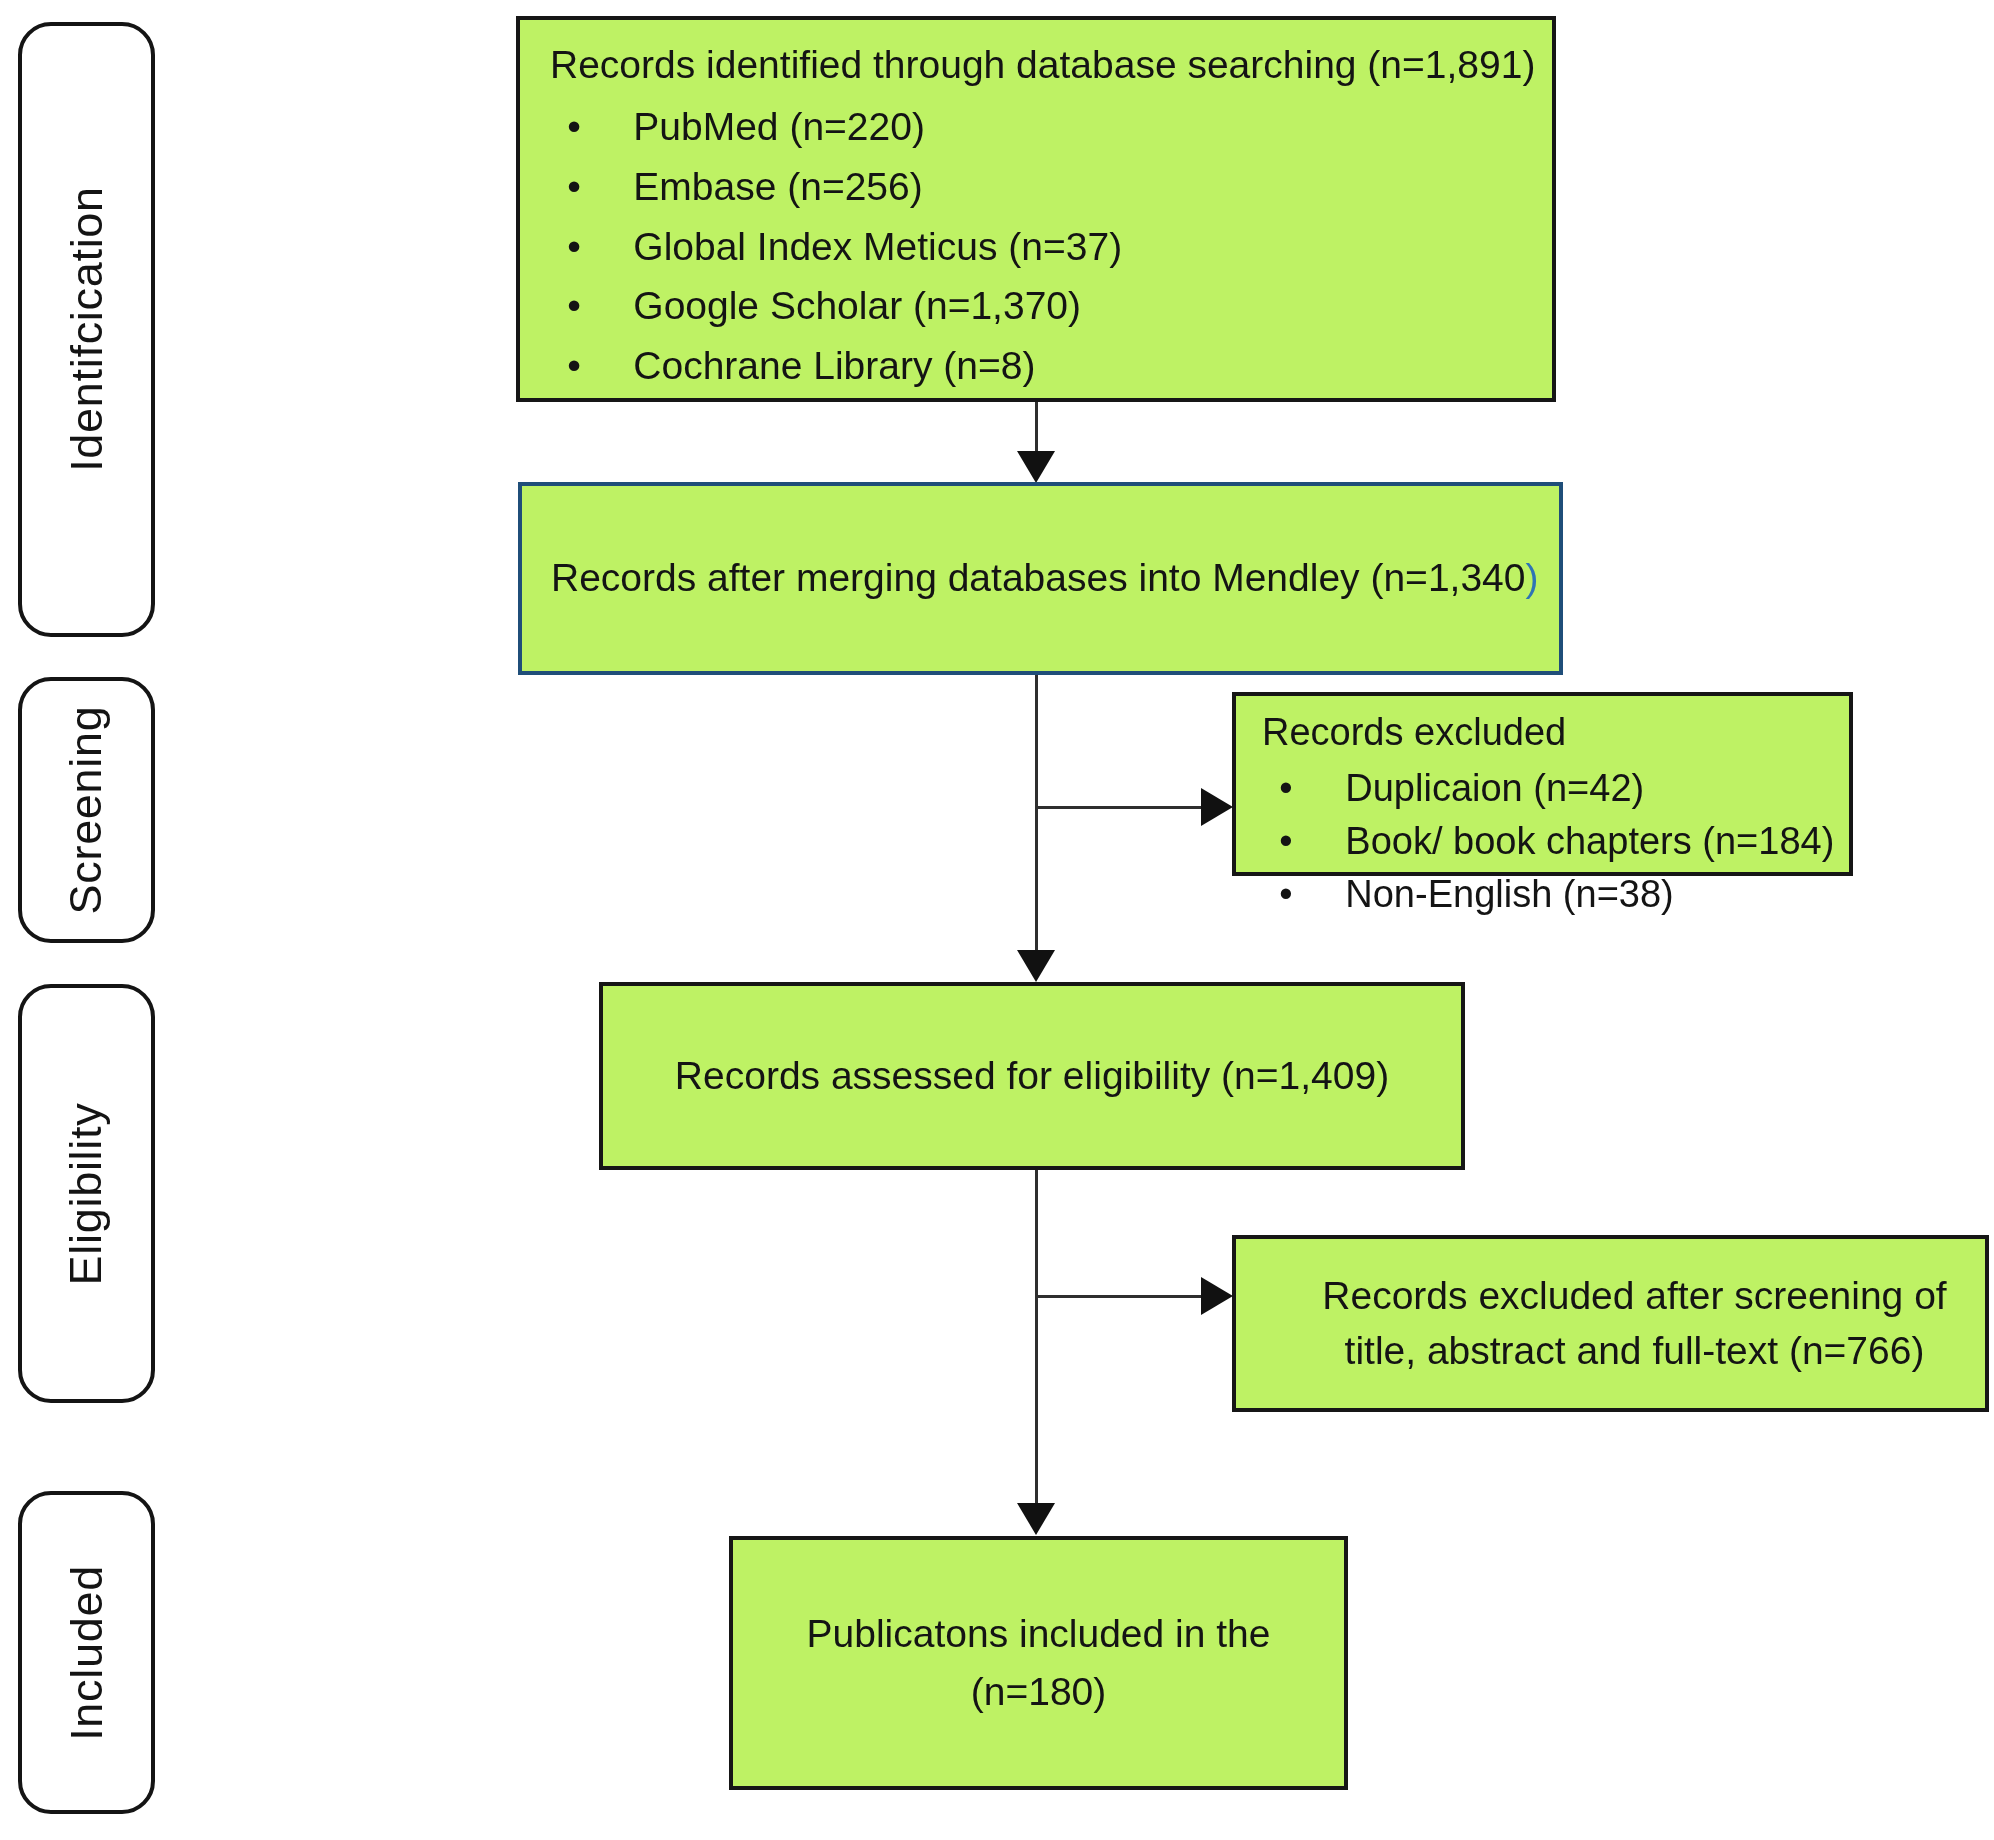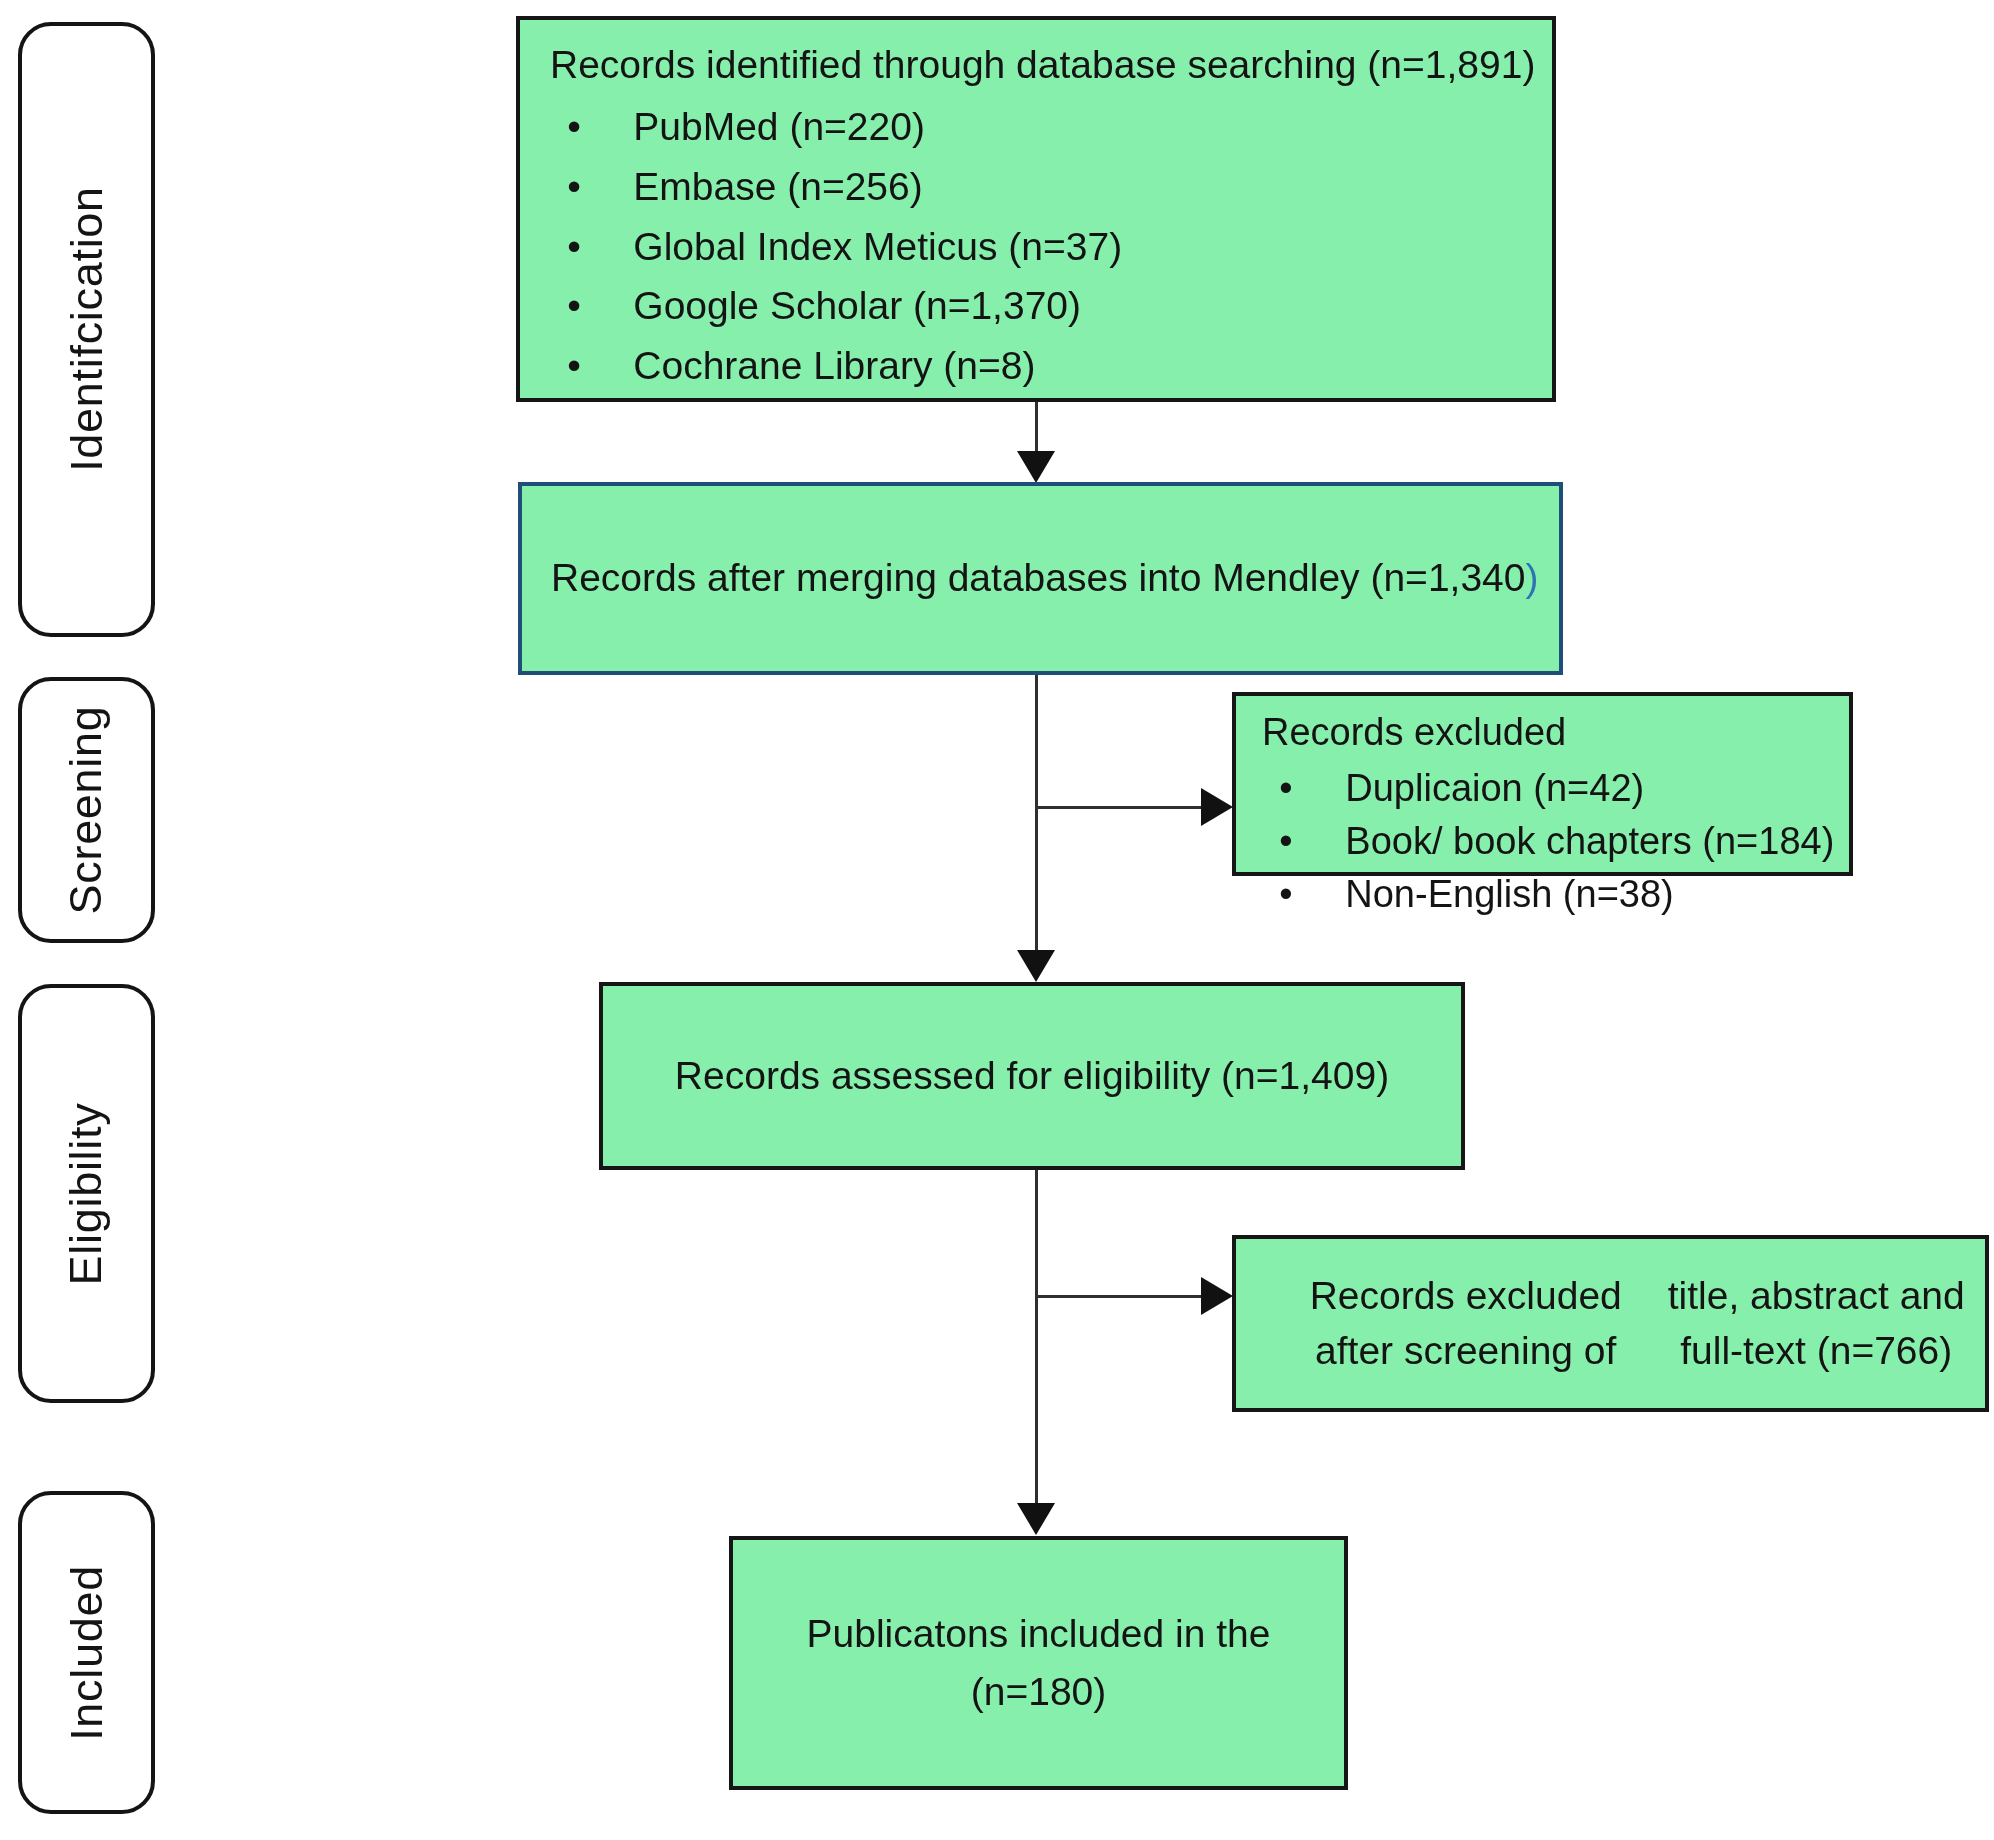--- a/index.html
+++ b/index.html
@@ -33,37 +33,37 @@
     color:#141414;
   }
   #pill-identification{top:21.7px;height:615px;}
   #pill-screening{top:677px;height:266px;}
   #pill-eligibility{top:984px;height:419px;}
   #pill-included{top:1491px;height:323px;}
 
   
   .fbox{
     position:absolute;
-    background:#86efac;
+    background:#bef264;
     border:4.3px solid #161616;
     box-sizing:border-box;
     font-size:39px;
     line-height:1.5;
     color:#141414;
   }
   #box-identified{left:516px;top:16px;width:1040px;height:386px;padding:16px 21.7px 0 30px;}
   #box-merged{
     left:518px;top:482px;width:1045px;height:193px;
     border:4.3px solid #1f4e79;
     display:flex;align-items:center;
     padding-left:29px;
   }
   #box-excluded-screening{left:1232px;top:692px;width:621px;height:184px;padding:10px 14.4px 0 26px;font-size:38px;line-height:1.4;}
   #box-assessed{left:599px;top:982px;width:866px;height:188px;display:flex;align-items:center;justify-content:center;text-align:center;}
-  #box-excluded-eligibility{left:1232px;top:1235px;width:757px;height:177px;display:flex;flex-direction:row;align-items:center;justify-content:center;text-align:center;line-height:1.4;padding-left:48px;}
+  #box-excluded-eligibility{left:1232px;top:1235px;width:757px;height:177px;display:flex;flex-direction:column;align-items:center;justify-content:center;text-align:center;line-height:1.4;padding-left:48px;}
   #box-included{left:729px;top:1536px;width:619px;height:254px;display:flex;flex-direction:column;align-items:center;justify-content:center;text-align:left;line-height:1.5;}
 
   .box-title{white-space:nowrap;}
   ul.blist{list-style:none;margin:2.9px 0 0 0;padding:0 0 0 17.3px;}
   ul.blist li{display:flex;line-height:1.53;}
   #box-excluded-screening ul.blist li{line-height:1.4;}
   ul.blist li::before{content:"\2022";width:66px;flex:0 0 66px;}
   .paren-blue{color:#2e74b5;}
 
   

